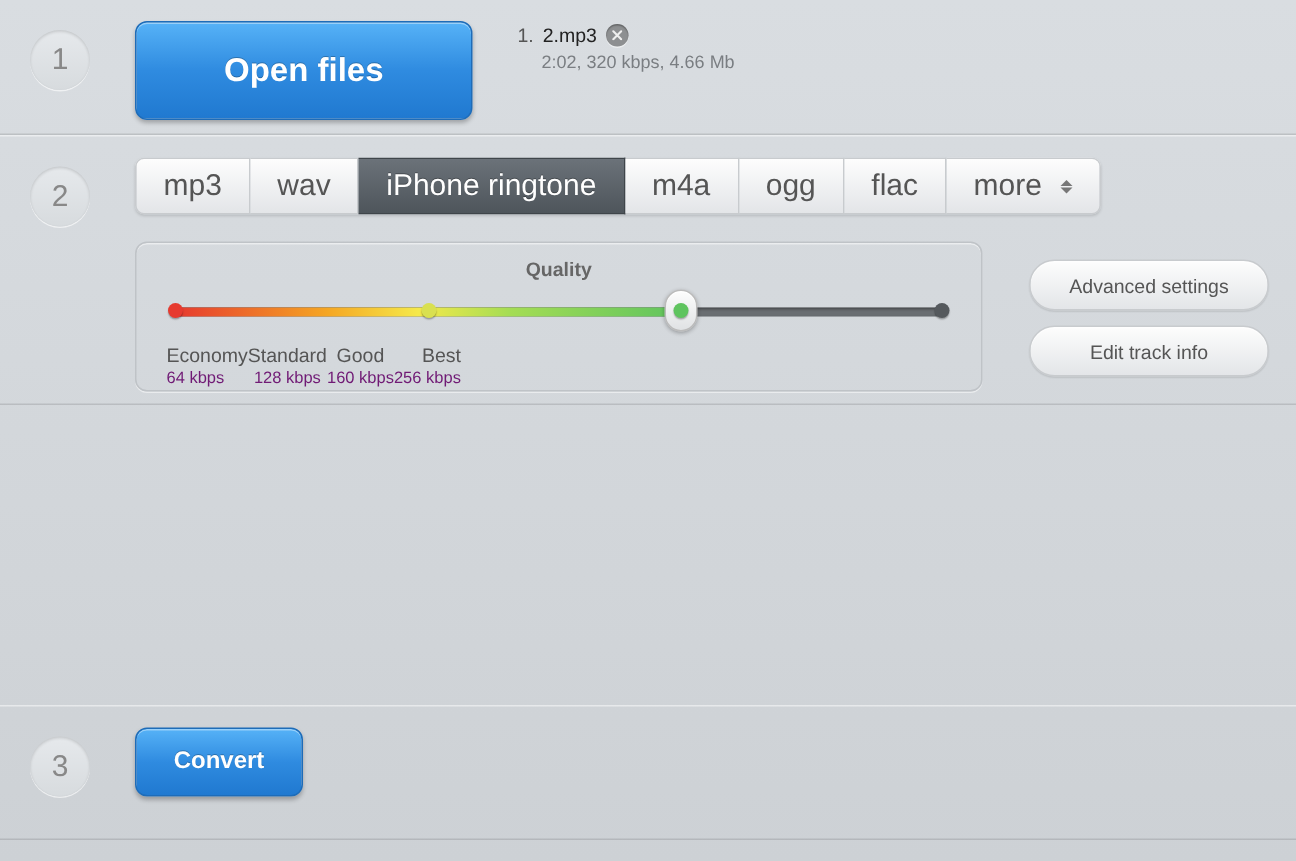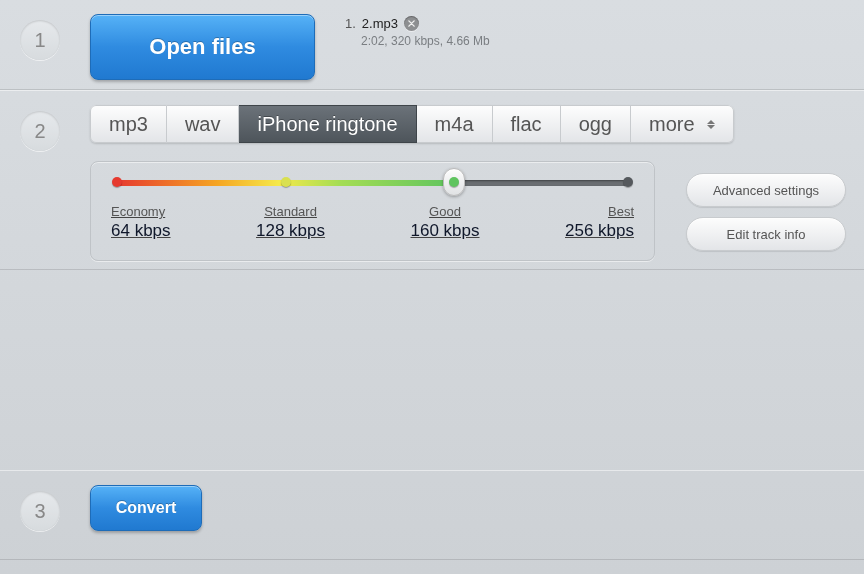--- a/index.html
+++ b/index.html
@@ -143,24 +143,24 @@
   border-radius: 11px;
   box-shadow: 0 1px 3px rgba(0,0,0,0.3), inset 0 1px 0 rgba(255,255,255,0.8);
   cursor: pointer;
 }
 .slider-thumb::before, .slider-thumb::after {
   content: ""; position: absolute; left: 6px; right: 6px; height: 1px; background: #bbb;
 }
 .slider-thumb::before { top: 10px; }
 .slider-thumb::after { top: 15px; }
 .quality-labels {
-  display: flex; justify-content: space-between; margin-top: 10px; text-decoration: underline;
+  display: flex; justify-content: flex-start; margin-top: 10px;
 }
 .qlbl { text-align: center; font-size: 13px; color: #555; }
-.qlbl .sub { display: block; font-size: 17px; color: #0f172a; margin-top: 2px; }
+.qlbl .sub { display: block; font-size: 11px; color: #701a75; margin-top: 2px; }
 .qlbl:first-child { text-align: left; }
 .qlbl:last-child { text-align: right; }
 
 
 .side-buttons { position: absolute; right: 18px; top: 82px; display: flex; flex-direction: column; gap: 10px; }
 .pill-btn {
   width: 160px; height: 34px;
   border-radius: 17px;
   background: linear-gradient(to bottom, #fdfdfd, #e3e5e8);
   border: 1px solid #c8cbce;
@@ -190,29 +190,30 @@
   </div>
 </div>
 
 <div class="section second">
   <div class="step-badge">2</div>
   <div class="format-bar" id="format-bar">
       <div class="format-tab">mp3</div>
       <div class="format-tab">wav</div>
       <div class="format-tab active">iPhone ringtone</div>
       <div class="format-tab">m4a</div>
+      <div class="format-tab">ogg</div>
       <div class="format-tab">flac</div>
-      <div class="format-tab">ogg</div>
       <div class="format-tab">more<span class="more-arrows">
           <span class="arr-up"></span>
           <span class="arr-down"></span>
         </span></div>
     </div>
 
   <div class="quality-box">
+    <div class="quality-title">Quality</div>
     <div class="slider-wrap" id="slider-wrap">
       <div class="track-bg"></div>
       <div class="track-fill" id="track-fill" style="width: 66%;"></div>
       <div class="slider-thumb" id="slider-thumb" style="left: 66%;"></div>
     <div class="track-dot" style="left: calc(0% - 5px); background: rgb(230, 58, 47);"></div>
         <div class="track-dot" style="left: calc(33% - 5px); background: rgb(217, 224, 80);"></div>
         <div class="track-dot" style="left: calc(66% - 5px); background: rgb(95, 196, 95);"></div>
         <div class="track-dot" style="left: calc(100% - 5px); background: rgb(85, 89, 93);"></div>
       </div>
     <div class="quality-labels" id="quality-labels">

